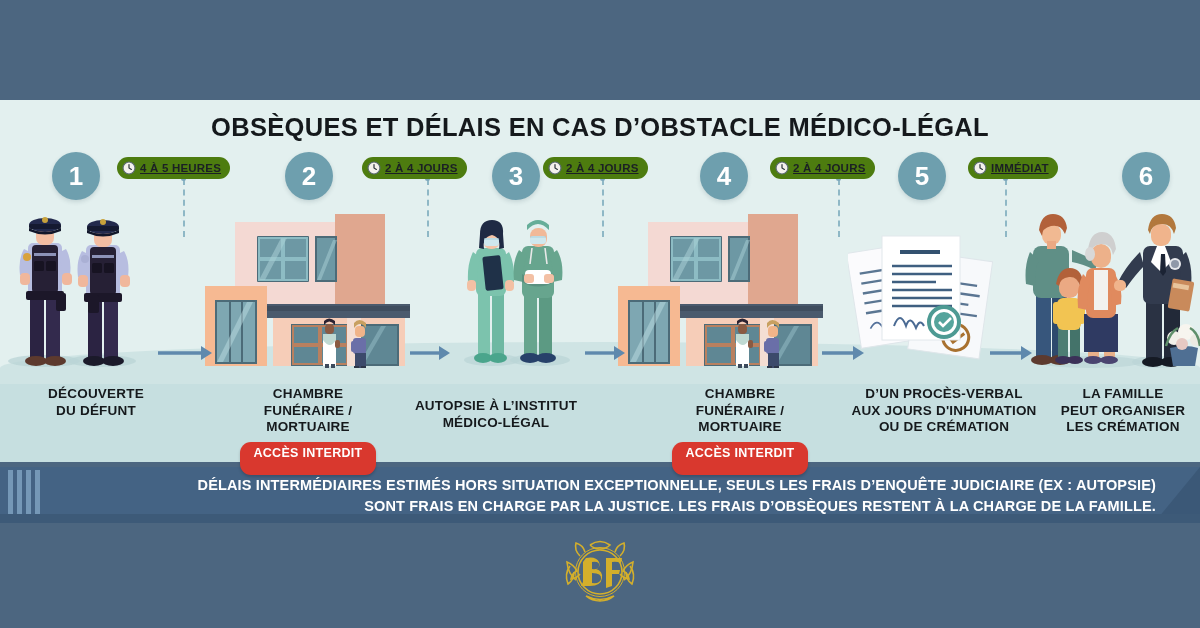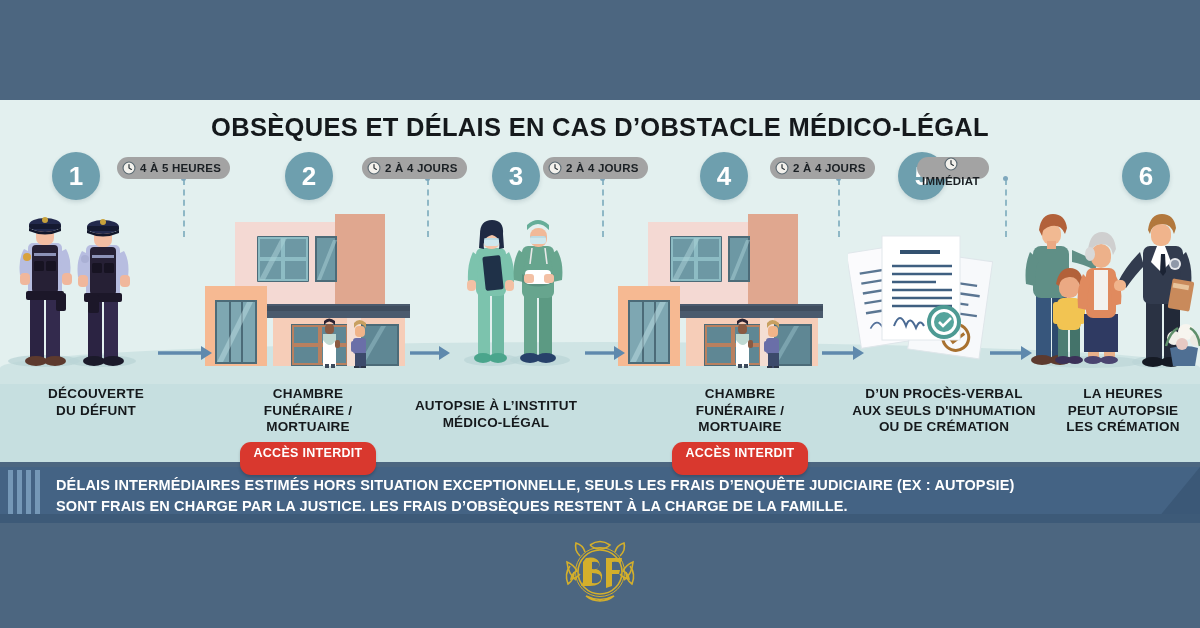--- a/index.html
+++ b/index.html
@@ -46,25 +46,25 @@
     background: #6e9fae; color: #fff;
     font-size: 26px; font-weight: bold;
     display: flex; align-items: center; justify-content: center;
     top: 152px; z-index: 6;
     box-shadow: 0 2px 4px rgba(60,90,100,.18);
   }
 
   
   .pill {
     position: absolute; top: 157px; height: 22px;
-    background: #a3a3a3; border-radius: 11px;
+    background: #4d7c0f; border-radius: 11px;
     display: flex; align-items: center; gap: 4px;
     padding: 0 9px 0 5px;
     font-size: 11.5px; font-weight: bold; color: #1b2024;
-    letter-spacing: .2px; white-space: nowrap; z-index: 6;
+    letter-spacing: .2px; white-space: nowrap; z-index: 6; text-decoration: underline;
   }
   .clock { width: 14px; height: 14px; flex: none; }
 
   .dash {
     position: absolute; width: 0; border-left: 2px dashed #8fb8c6;
     top: 179px; height: 58px; z-index: 2;
   }
   .dot {
     position: absolute; width: 5px; height: 5px; border-radius: 50%;
     background: #7fa8bd; top: 233px; z-index: 3;
@@ -101,21 +101,21 @@
     position: absolute; top: 3px; width: 5px; height: 50px;
     background: #7ea1c0; opacity: .85;
   }
   .corner-tri {
     position: absolute; right: 0; top: 0; width: 0; height: 0;
     border-style: solid; border-width: 0 0 56px 46px;
     border-color: transparent transparent #3b5877 transparent;
   }
   .banner-text {
     position: absolute; left: 56px; top: 8px; width: 1100px;
-    text-align: left; color: #fff;
+    text-align: right; color: #fff;
     font-size: 14.5px; font-weight: bold; line-height: 1.42;
     letter-spacing: .15px;
   }
 
   
   .footer {
     position: absolute; left: 0; top: 523px; width: 1200px; height: 105px;
     background: #4c6680;
   }
   .logo { position: absolute; left: 556px; top: 536px; width: 88px; height: 70px; }
@@ -509,21 +509,21 @@
     </svg>
     <span>2 À 4 JOURS</span>
   </div>
   <div class="pill" style="left:770px;">
     <svg class="clock" viewBox="0 0 20 20">
       <circle cx="10" cy="10" r="8.5" fill="#f3f1ec" stroke="#5c6b73" stroke-width="1.6"></circle>
       <path d="M10 5 V10 L13.4 12" stroke="#2a3338" stroke-width="1.7" fill="none" stroke-linecap="round"></path>
     </svg>
     <span>2 À 4 JOURS</span>
   </div>
-  <div class="pill" style="left:917px;flex-direction:column;">
+  <div class="pill" style="left:968px;">
     <svg class="clock" viewBox="0 0 20 20">
       <circle cx="10" cy="10" r="8.5" fill="#f3f1ec" stroke="#5c6b73" stroke-width="1.6"></circle>
       <path d="M10 5 V10 L13.4 12" stroke="#2a3338" stroke-width="1.7" fill="none" stroke-linecap="round"></path>
     </svg>
     <span>IMMÉDIAT</span>
   </div>
 
   <div class="dash" style="left:183px;"></div>
   <div class="dot" style="left:181px; top:176px;"></div>
   <div class="dash" style="left:427px;"></div>
@@ -554,27 +554,27 @@
 
   <div class="cap" style="left:650px; top:386px; width:180px;">
     <div>CHAMBRE</div>
     <div>FUNÉRAIRE /</div>
     <div>MORTUAIRE</div>
     <span class="badge">ACCÈS INTERDIT</span>
   </div>
 
   <div class="cap" style="left:838px; top:386px; width:212px;">
     <div>D’UN PROCÈS-VERBAL</div>
-    <div>AUX SEULS D'INHUMATION</div>
+    <div>AUX JOURS D'INHUMATION</div>
     <div>OU DE CRÉMATION</div>
   </div>
 
   <div class="cap" style="left:1046px; top:386px; width:154px;">
-    <div>LA HEURES</div>
-    <div>PEUT AUTOPSIE</div>
+    <div>LA FAMILLE</div>
+    <div>PEUT ORGANISER</div>
     <div>LES CRÉMATION</div>
   </div>
 
   <div class="banner">
     <div class="stripes">
       <i style="left:0px;"></i>
         <i style="left:9px;"></i>
         <i style="left:18px;"></i>
         <i style="left:27px;"></i>
     </div>

